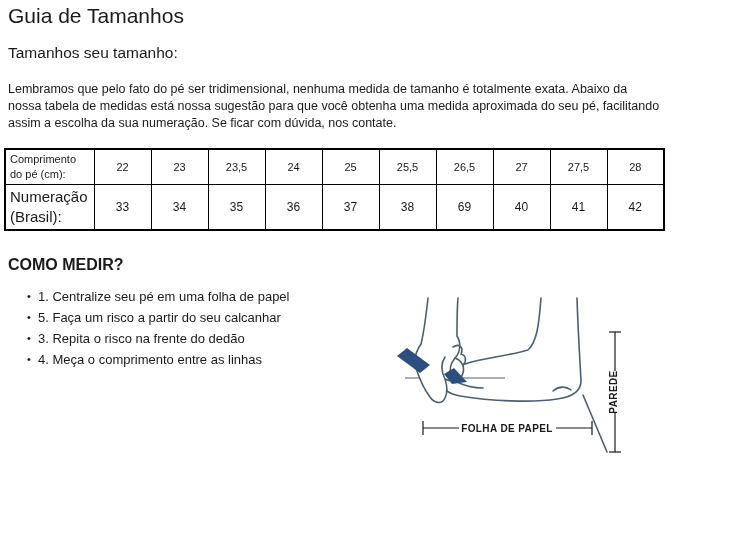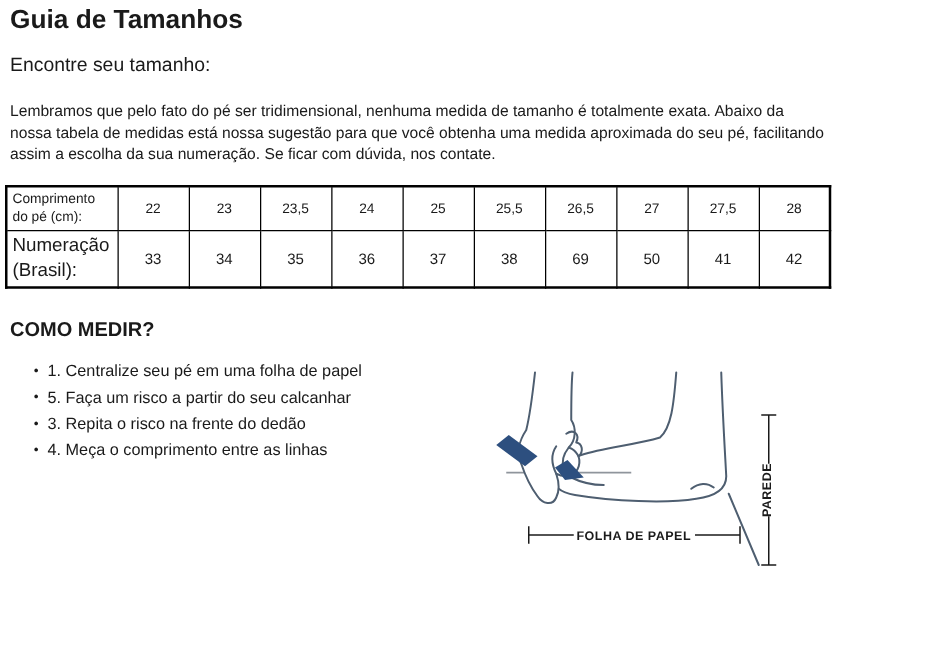--- a/index.html
+++ b/index.html
@@ -1,21 +1,21 @@
 <!DOCTYPE html>
 <html><head>
 <meta charset="utf-8">
 <style>
   html,body{margin:0;padding:0;}
   body{
     width:752px;height:535px;background:#ffffff;position:relative;overflow:hidden;
     font-family:"Liberation Sans", sans-serif;color:#1a1a1a;
   }
   .abs{position:absolute;}
-  .page-title{left:8px;top:2px;font-size:21px;font-weight:700;line-height:28px;}
+  .page-title{left:8px;top:2px;font-size:21px;font-weight:400;line-height:28px;}
   .subtitle{left:8px;top:44px;font-size:15.5px;font-weight:400;}
   .intro{left:8px;top:81px;font-size:12.5px;line-height:17px;}
   .intro div{white-space:nowrap;}
   table.size-table{
     position:absolute;left:4px;top:148px;width:661px;table-layout:fixed;
     border-collapse:collapse;border:2px solid #000;
   }
   table.size-table td{border:1px solid #000;text-align:center;padding:0;overflow:hidden;}
   col.label-col{width:89px;}
   tr.cm-row{height:33px;margin-left:24px;}
@@ -35,21 +35,21 @@
   svg .pen{fill:#2d4f7f;stroke:none;}
   svg .mark{stroke:#8f959c;stroke-width:1.4;}
   svg .dim line{stroke:#1a1a1a;stroke-width:1.2;}
   svg .dim text{font-family:"Liberation Sans", sans-serif;font-size:10px;font-weight:bold;
     fill:#1a1a1a;letter-spacing:0.4px;}
 </style>
 </head>
 <body>
 
 <div class="abs page-title">Guia de Tamanhos</div>
-<div class="abs subtitle">Encontre seu tamanho:</div>
+<div class="abs subtitle">Tamanhos seu tamanho:</div>
 
 <div class="abs intro">
   <div>Lembramos que pelo fato do pé ser tridimensional, nenhuma medida de tamanho é totalmente exata. Abaixo da</div>
   <div>nossa tabela de medidas está nossa sugestão para que você obtenha uma medida aproximada do seu pé, facilitando</div>
   <div>assim a escolha da sua numeração. Se ficar com dúvida, nos contate.</div>
 </div>
 
 <table class="size-table">
   <colgroup>
     <col class="label-col">
@@ -80,21 +80,21 @@
   </tr>
   <tr class="size-row">
     <td class="row-label">Numeração (Brasil):</td>
     <td>33</td>
     <td>34</td>
     <td>35</td>
     <td>36</td>
     <td>37</td>
     <td>38</td>
     <td>69</td>
-    <td>50</td>
+    <td>40</td>
     <td>41</td>
     <td>42</td>
   </tr>
 </tbody>
   </table>
 
 <div class="abs section-title">COMO MEDIR?</div>
 
 <ul class="abs steps">
   <li><span class="bullet">•</span><span>1. Centralize seu pé em uma folha de papel</span></li>

